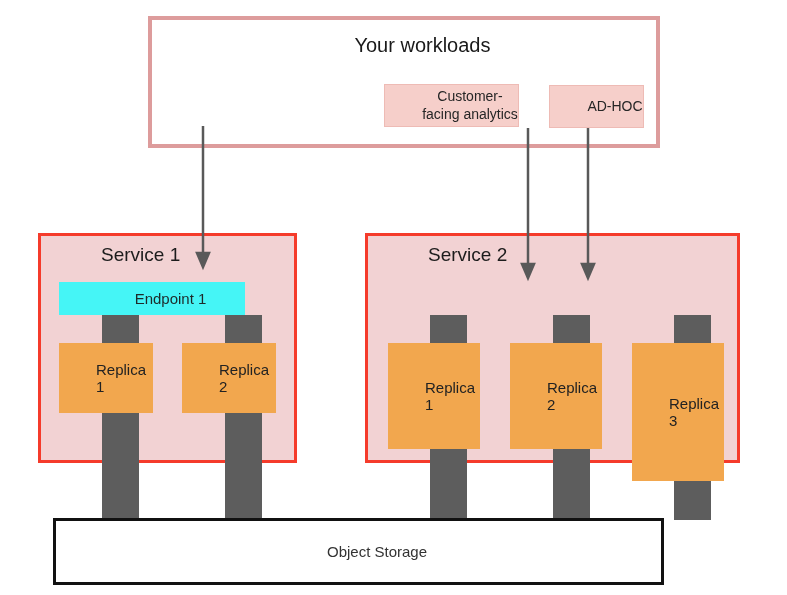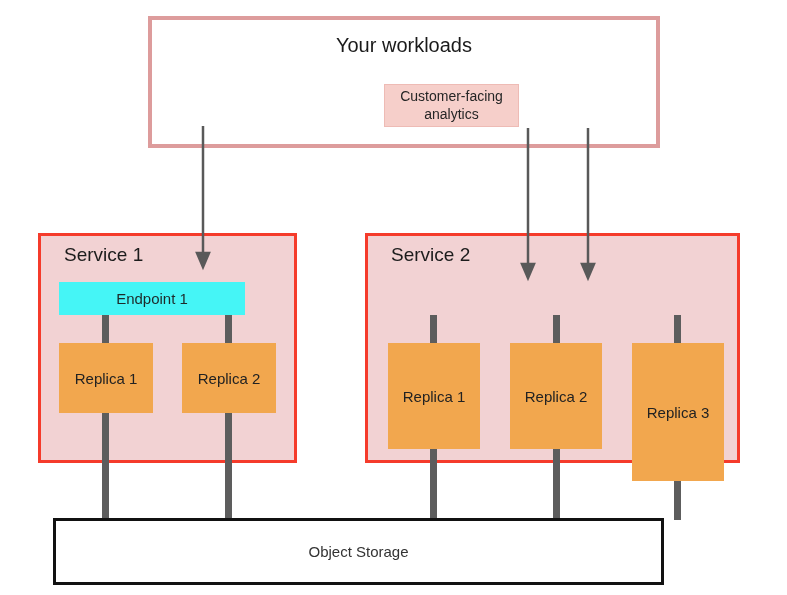--- a/index.html
+++ b/index.html
@@ -8,21 +8,21 @@
     background: #ffffff;
     font-family: "Liberation Sans", "DejaVu Sans", sans-serif;
   }
   .canvas {
     position: relative;
     width: 787px;
     height: 595px;
     background: #ffffff;
     overflow: hidden;
   }
-  .abs { position: absolute; box-sizing: border-box; }
+  .abs { position: absolute; box-sizing: border-box; padding-left: 37px; }
 
   
   .workloads-box {
     left: 148px; top: 16px; width: 512px; height: 132px;
     background: #ffffff;
     border: 4px solid #dd9c9c;
   }
   .workloads-title {
     left: 148px; top: 34px; width: 512px;
     text-align: center;
@@ -117,20 +117,21 @@
   .z4 { z-index: 4; }  
 </style>
 </head>
 <body>
 
 <div class="canvas">
 
   <div class="abs workloads-box"></div>
   <div class="abs workloads-title">Your workloads</div>
   <div class="abs wbox analytics">Customer-facing analytics</div>
+  <div class="abs wbox adhoc">AD-HOC</div>
 
   <div class="abs service s1 z1"></div>
 
   <div class="abs service s2 z1"></div>
 
   <div class="abs conn z2" style="left:102px;"></div>
   <div class="abs conn z2" style="left:225px;"></div>
   <div class="abs conn z2" style="left:430px;"></div>
   <div class="abs conn z2" style="left:553px;"></div>
   <div class="abs conn z2" style="left:674px;"></div>

